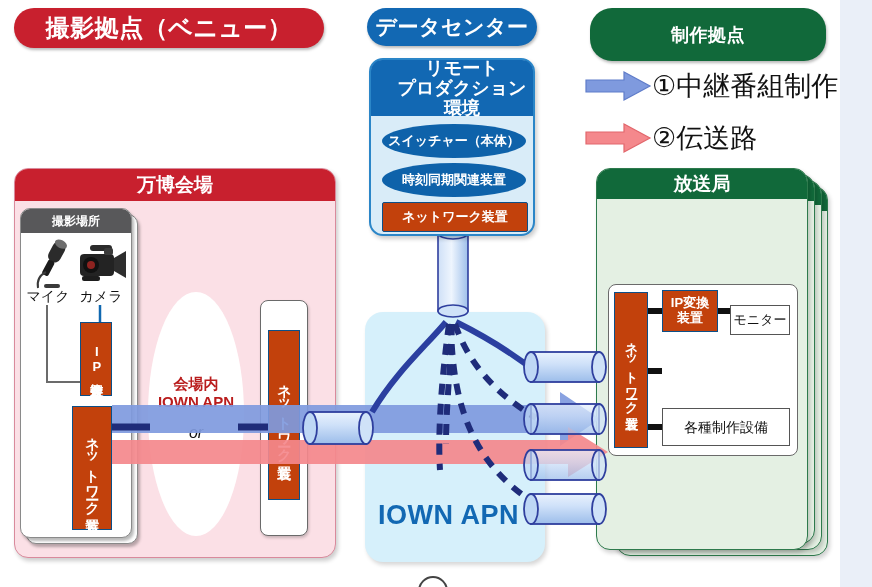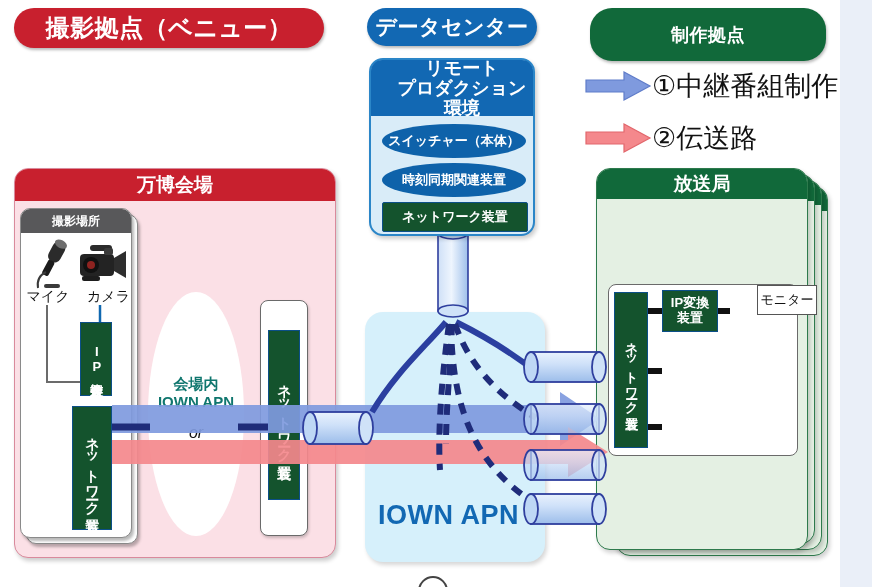--- a/index.html
+++ b/index.html
@@ -50,21 +50,21 @@
     display:flex;align-items:center;justify-content:center;
   }
 
   
   .shoot-card{background:#fff;border:1px solid #8a8a8a;border-radius:10px;
               box-shadow:2px 3px 3px rgba(0,0,0,.28);}
   .shoot-head{background:#58585a;color:#fff;border-radius:9px 9px 0 0;
               display:flex;align-items:center;justify-content:center;font-weight:bold;}
 
   
-  .devbox{background:#14532d;color:#fff;border:1px solid #0b4f88;
+  .devbox{background:#c2410c;color:#fff;border:1px solid #0b4f88;
           display:flex;align-items:center;justify-content:center;
           text-align:center;font-weight:bold;line-height:1.12;}
   .vtext{writing-mode:vertical-rl;text-orientation:upright;letter-spacing:0px;}
   .whitebox{background:#fff;border:1px solid #555;display:flex;align-items:center;
             justify-content:center;text-align:center;color:#111;line-height:1.15;}
 
   
   .dc-card{background:#d9ecf8;border:2px solid #2b86c8;border-radius:14px;
            box-shadow:2px 3px 4px rgba(0,0,0,.2);}
   .dc-head{background:#1268b3;color:#fff;border-radius:11px 11px 0 0;
@@ -74,21 +74,21 @@
                display:flex;align-items:center;justify-content:center;
                font-weight:bold;text-align:center;}
 
   
   .iown-cloud{background:#d6f0fb;border-radius:18px;
               box-shadow:2px 3px 4px rgba(0,0,0,.16);}
   .iown-label{color:#1268b3;font-weight:bold;font-size:27px;letter-spacing:.5px;}
 
   
   .venue-ellipse{background:#fff;border-radius:50%;}
-  .ve-t{color:#0f766e;font-weight:bold;text-align:center;line-height:1.18;}
+  .ve-t{color:#b91c1c;font-weight:bold;text-align:center;line-height:1.18;}
   .ve-or{color:#111;text-align:center;font-style:italic;}
   .ve-b{color:#111;text-align:center;font-weight:bold;line-height:1.18;}
 
   
   .z1{z-index:1}.z2{z-index:2}.z3{z-index:3}.z4{z-index:4}
   .z5{z-index:5}.z6{z-index:6}.z7{z-index:7}.z8{z-index:8}.z9{z-index:9}
   svg{overflow:visible;}
 </style>
 </head>
 <body>
@@ -190,21 +190,21 @@
     <svg width="56" height="54" viewBox="0 0 56 54">
       <rect x="6" y="18" width="34" height="22" rx="4" fill="#232323"></rect>
       <path d="M40 22 L52 15 L52 42 L40 35 Z" fill="#2e2e2e"></path>
       <circle cx="17" cy="29" r="8" fill="#111"></circle>
       <circle cx="17" cy="29" r="4" fill="#8e2320"></circle>
       <rect x="16" y="9" width="22" height="6" rx="3" fill="#2b2b2b"></rect>
       <rect x="30" y="12" width="9" height="7" rx="2" fill="#3a3a3a"></rect>
       <rect x="8" y="40" width="18" height="5" rx="2" fill="#1d1d1d"></rect>
     </svg>
   </div>
-  <div class="abs z5" style="left:72px;top:288px;width:58px;text-align:right;font-size:14px;color:#111;">カメラ</div>
+  <div class="abs z5" style="left:72px;top:288px;width:58px;text-align:center;font-size:14px;color:#111;">カメラ</div>
 
   <div class="abs z4" style="left:20px;top:300px;width:118px;height:140px;">
     <svg width="118" height="140" viewBox="0 0 118 140">
       <path d="M27 5 L27 82 L60 82" stroke="#6b6b6b" stroke-width="2" fill="none"></path>
       <path d="M80 5 L80 22" stroke="#1068b0" stroke-width="2.5" fill="none"></path>
       <path d="M80 74 L80 90" stroke="#6b6b6b" stroke-width="2" fill="none"></path>
     </svg>
   </div>
 
   <div class="abs devbox z5" style="left:80px;top:322px;width:32px;height:74px;font-size:13px;">
@@ -253,25 +253,28 @@
   <div class="abs z6" style="left:648px;top:308px;width:14px;height:6px;background:#111;"></div>
   <div class="abs z6" style="left:648px;top:368px;width:14px;height:6px;background:#111;"></div>
   <div class="abs z6" style="left:648px;top:424px;width:14px;height:6px;background:#111;"></div>
   <div class="abs z6" style="left:718px;top:308px;width:12px;height:6px;background:#111;"></div>
 
   <div class="abs devbox z6" style="left:662px;top:290px;width:56px;height:42px;font-size:13px;white-space:pre-line;">
     <span>IP変換
 装置</span>
   </div>
 
-  <div class="abs whitebox z6" style="left:730px;top:285px;width:60px;height:30px;font-size:13px;margin-left:27px;">
+  <div class="abs whitebox z6" style="left:730px;top:305px;width:60px;height:30px;font-size:13px;">
     <span>モニター</span>
   </div>
 
 
+  <div class="abs whitebox z6" style="left:662px;top:408px;width:128px;height:38px;font-size:14px;">
+    <span>各種制作設備</span>
+  </div>
 
   <svg class="abs z7" style="left:0;top:0;width:872px;height:587px;pointer-events:none;" viewBox="0 0 872 587">
 
     <path d="M112 405 L560 405 L560 392 L600 419 L560 446 L560 433 L112 433 Z" fill="#7f9ade" fill-opacity="0.92" stroke="none"></path>
 
     <path d="M112 440 L568 440 L568 427 L608 452 L568 477 L568 464 L112 464 Z" fill="#f4888c" fill-opacity="0.92" stroke="none"></path>
   </svg>
 
   <svg class="abs z8" style="left:0;top:0;width:872px;height:587px;pointer-events:none;" viewBox="0 0 872 587">
 

